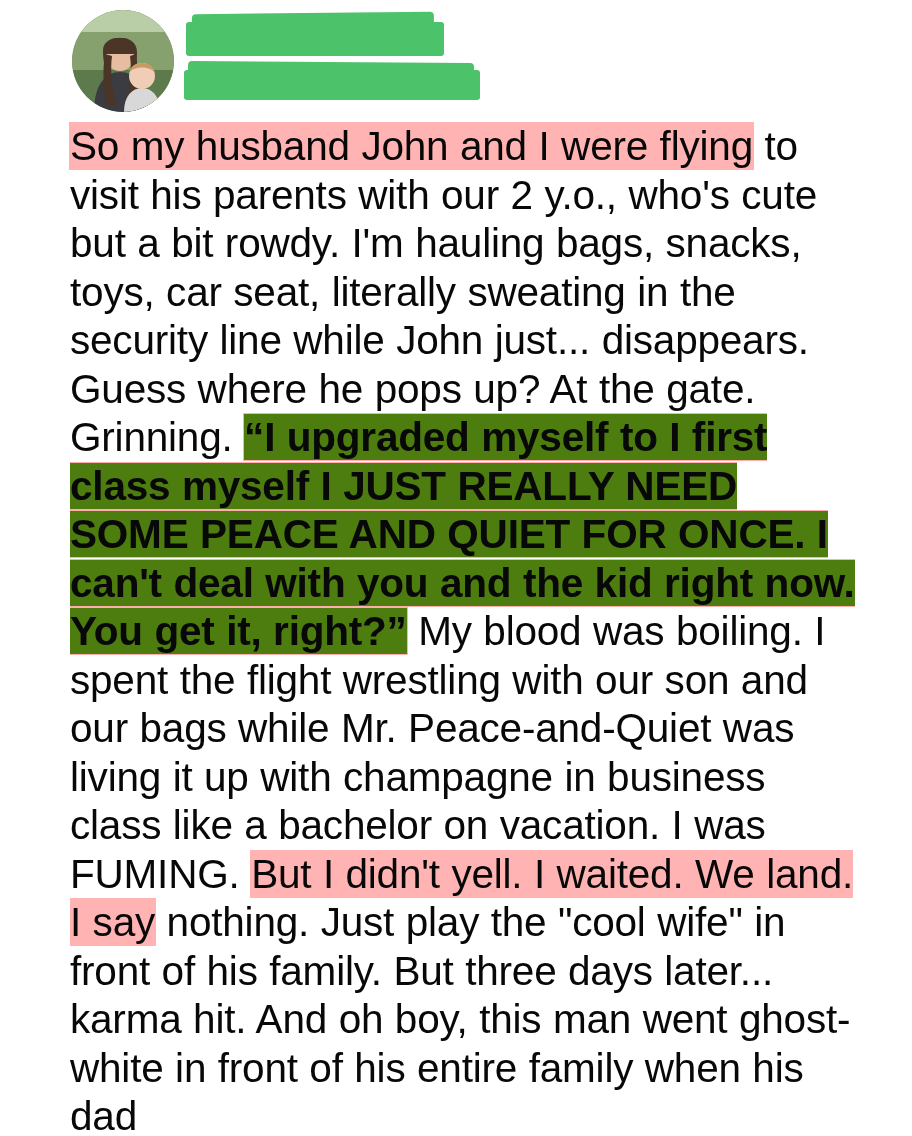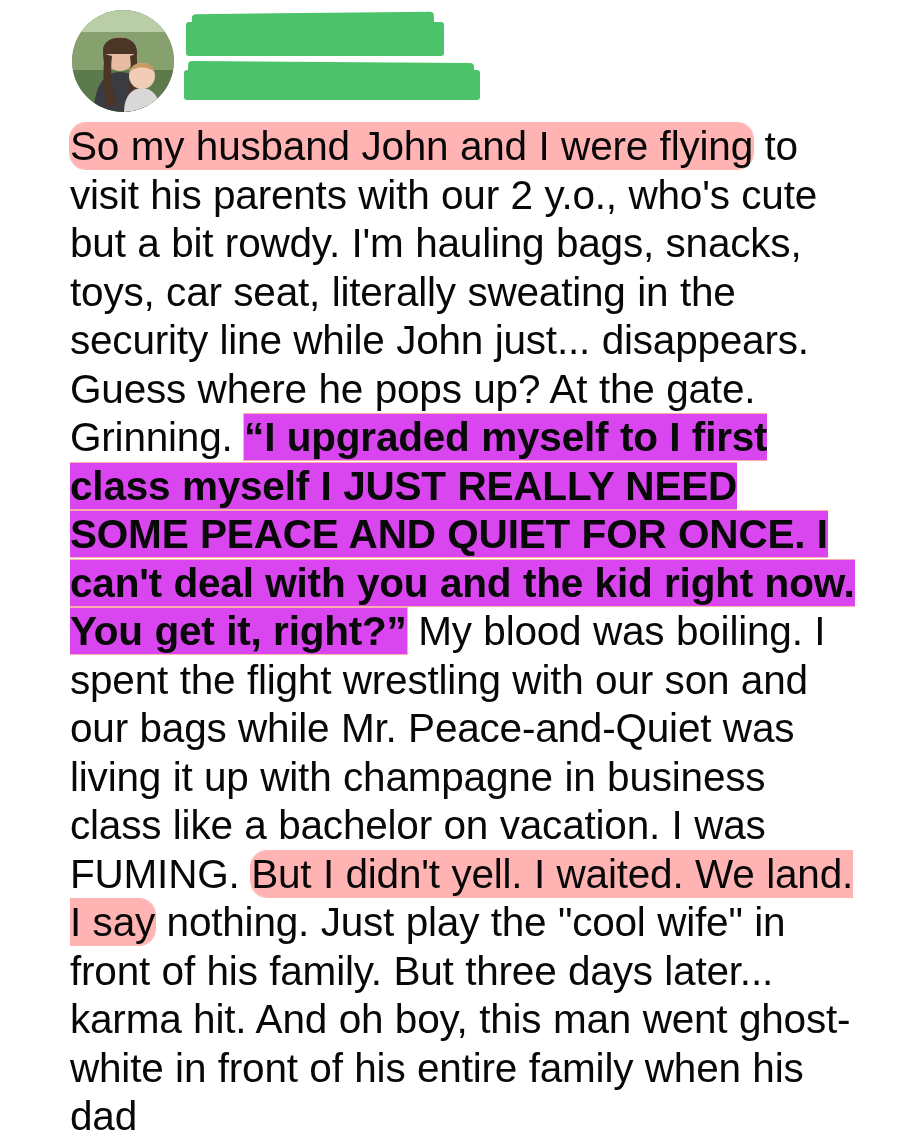--- a/index.html
+++ b/index.html
@@ -114,24 +114,23 @@
     line-height: 48.5px;
     letter-spacing: -0.2px;
     word-spacing: 0.5px;
     text-align: left;
     color: #080808;
   }
 
   .hl {
     background: #ffb3b3;
     box-shadow: 0 0 0 1px #ffb3b3;
-    border-radius: 16px;
   }
   .hl-strong {
-    background: #d946ef;
+    background: #4d7c0f;
     box-shadow: 0 0 0 1px #ffadad;
   }
   b, .b {
     font-weight: bold;
   }
 </style>
 </head>
 <body>
 
 <div class="post">

